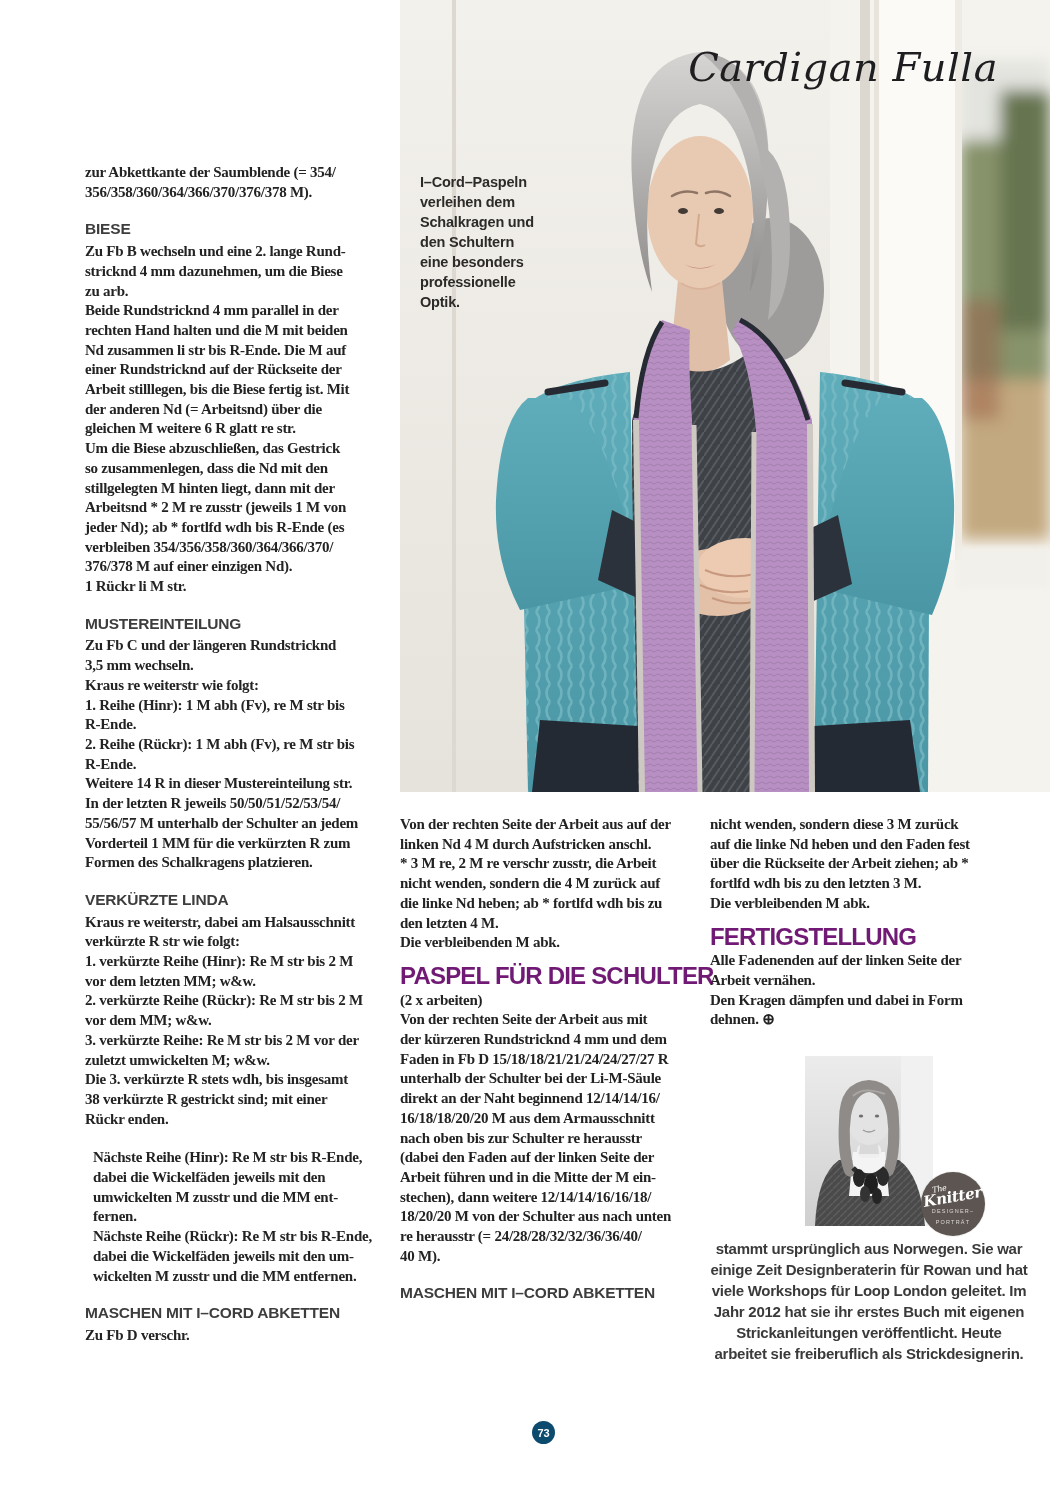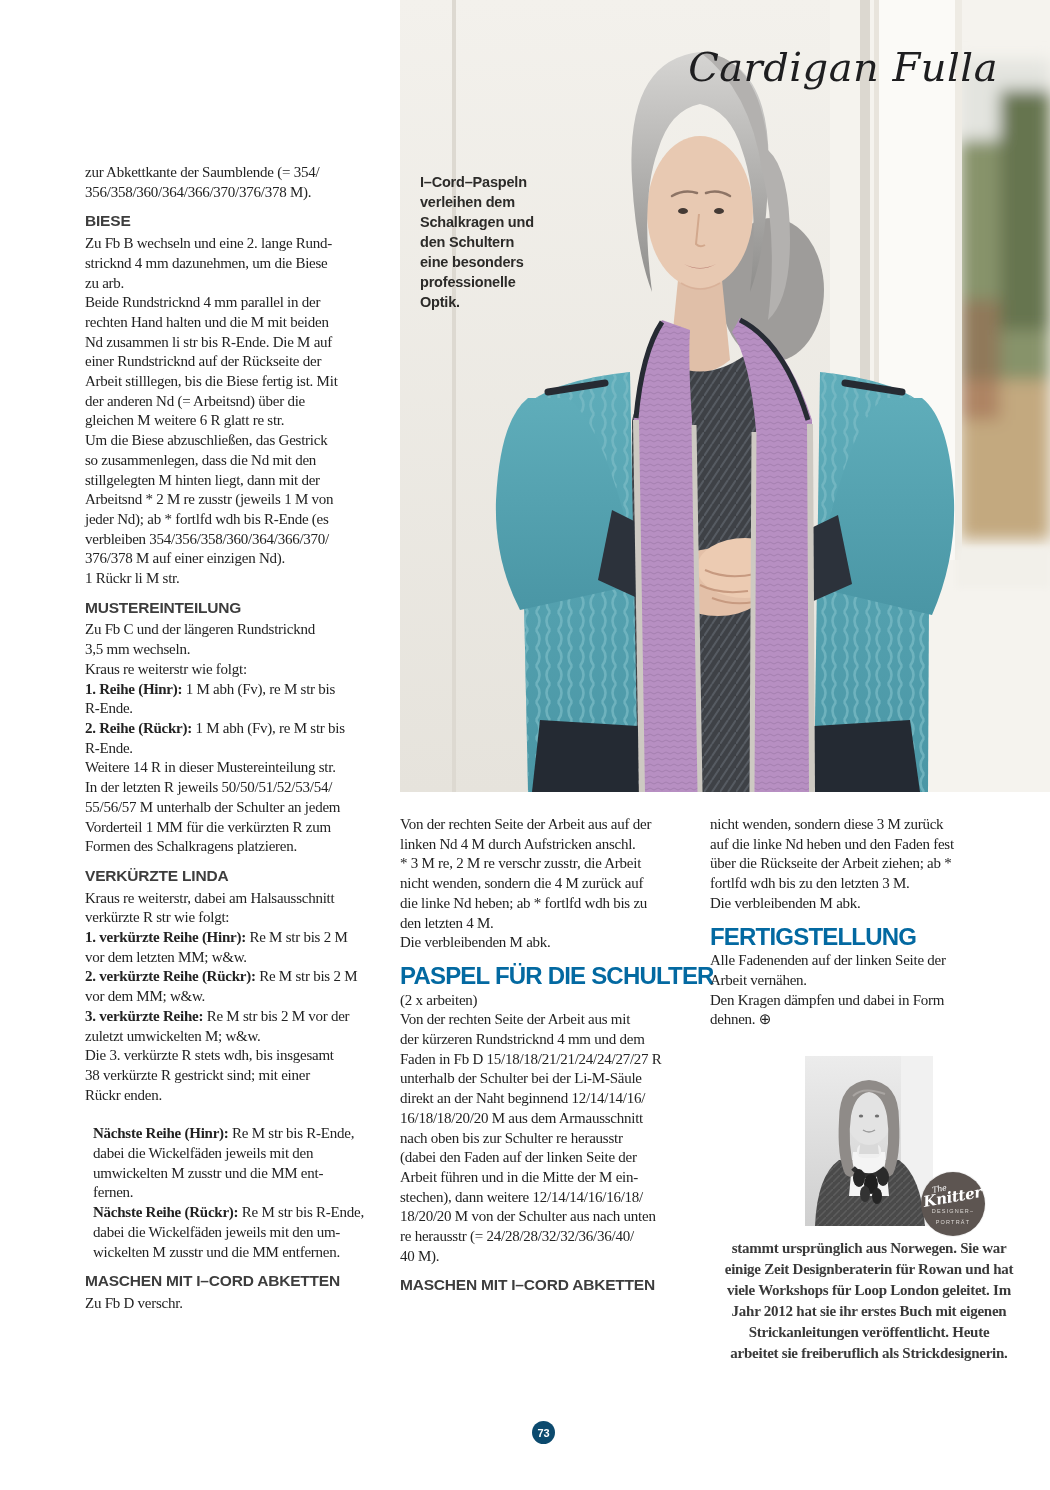--- a/index.html
+++ b/index.html
@@ -15,46 +15,46 @@
       font-family:"DejaVu Serif", serif;font-style:italic;font-size:40px;color:#1e1e20;
       letter-spacing:0.5px;white-space:nowrap;}
 
   
   .photo-caption{position:absolute;left:420px;top:172px;width:140px;z-index:6;
       font-family:"Liberation Sans", sans-serif;font-weight:bold;font-size:14.5px;
       line-height:1.38;color:#2c2b29;letter-spacing:-0.2px;}
 
   
   .col{position:absolute;font-size:15px;line-height:19.7px;letter-spacing:-0.25px;}
-  .col p{margin:0;white-space:nowrap;}
+  .col p{margin:0;white-space:nowrap;font-weight:bold;}
   .col p.gap{margin-top:19px;margin-left:8px;}
   .subhead{font-family:"Liberation Sans", sans-serif;font-weight:bold;font-size:15.5px;
-      color:#3d3d3d;letter-spacing:-0.2px;margin:9px 0 3px 0;white-space:nowrap;}
+      color:#3d3d3d;letter-spacing:-0.2px;margin:17px 0 3px 0;white-space:nowrap;}
   .bighead{font-family:"Liberation Sans", sans-serif;font-weight:bold;font-size:24px;
-      color:#0369a1;letter-spacing:-0.8px;margin:13px 0 5px 0;white-space:nowrap;}
+      color:#701a75;letter-spacing:-0.8px;margin:13px 0 5px 0;white-space:nowrap;}
   .col-left{left:85px;top:163px;width:315px;}
   .col-mid{left:400px;top:815px;width:302px;}
   .col-right{left:710px;top:815px;width:318px;}
   .col-left .subhead:first-child{margin-top:0;}
 
   
   .designer{margin-top:26px;text-align:center;position:relative;}
   .portrait-wrap{position:relative;display:inline-block;width:128px;height:170px;}
   .badge{position:absolute;right:-52px;bottom:-10px;width:64px;height:64px;border-radius:50%;
       background:#5d5551;color:#ffffff;display:flex;flex-direction:column;align-items:center;
       justify-content:center;z-index:3;box-shadow:0 0 0 1px rgba(0,0,0,0.05);}
   .badge .b-the{font-family:"DejaVu Serif", serif;font-style:italic;font-size:8px;line-height:7px;
       transform:rotate(-10deg) translateX(-14px);}
   .badge .b-knitter{font-family:"DejaVu Serif", serif;font-style:italic;font-weight:bold;
       font-size:15px;line-height:14px;transform:rotate(-10deg);}
   .badge .b-sub{font-family:"Liberation Sans", sans-serif;font-size:5.5px;letter-spacing:1.2px;
       color:#ddd9d5;line-height:7px;margin-top:4px;}
   .designer-name{font-family:"Liberation Sans", sans-serif;font-weight:bold;font-size:20px;
       color:#4ba4b5;letter-spacing:-0.3px;margin-top:12px;}
-  .designer-bio{font-family:Liberation Serif, serif;font-weight:bold;font-size:15px;
+  .designer-bio{font-family:Liberation Sans, sans-serif;font-weight:bold;font-size:15px;
       color:#3a3a3a;letter-spacing:-0.25px;line-height:21px;margin-top:6px;white-space:nowrap;}
   .pageno{position:absolute;left:532px;top:1421px;width:23px;height:23px;border-radius:50%;
       background:#0c4a6e;color:#ffffff;font-family:"Liberation Sans", sans-serif;
       font-weight:bold;font-size:11px;display:flex;align-items:center;justify-content:center;}
 </style>
 </head>
 <body>
 
 <div class="photo">
   <svg width="650" height="792" viewBox="0 0 650 792" xmlns="http://www.w3.org/2000/svg">

